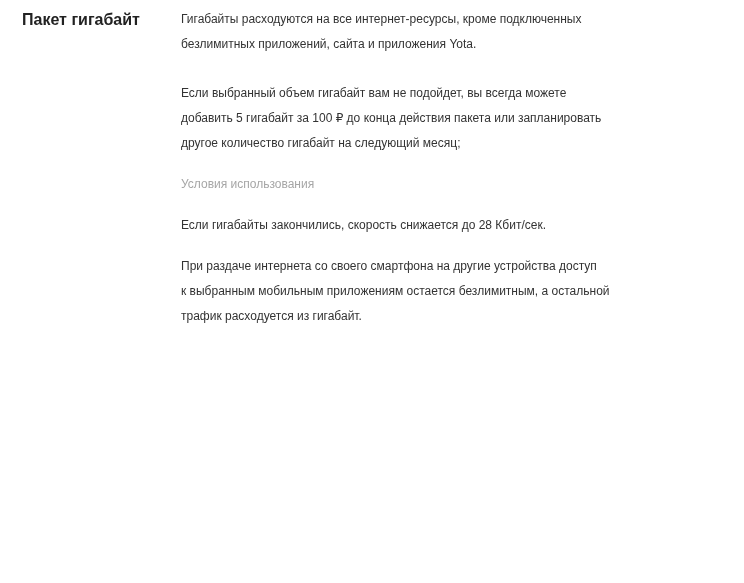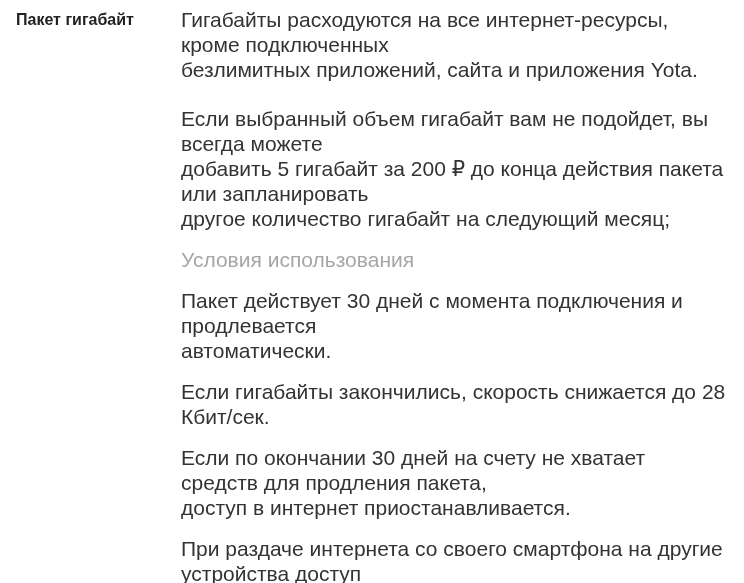--- a/index.html
+++ b/index.html
@@ -15,38 +15,38 @@
     overflow: hidden;
   }
   .page {
     display: flex;
     align-items: flex-start;
     padding-top: 7px;
     box-sizing: border-box;
   }
   .left-col {
     width: 181px;
-    padding-left: 16px;
+    padding-left: 22px;
     box-sizing: border-box;
     flex: 0 0 auto;
   }
   .heading {
     margin: 0;
     font-size: 16px;
     font-weight: 700;
     line-height: 25px;
     color: #222222;
   }
   .right-col {
     width: 545px;
     flex: 0 0 auto;
   }
   .para {
     margin: 0 0 16px 0;
-    font-size: 21px;
+    font-size: 12px;
     line-height: 25px;
     color: #333333;
     white-space: pre-line;
   }
   .para.first {
     margin-bottom: 24px;
   }
   .para.muted {
     color: #a6a6a6;
   }
@@ -55,25 +55,21 @@
 <body>
 
 <div class="page">
   <div class="left-col">
     <h2 class="heading">Пакет гигабайт</h2>
   </div>
   <div class="right-col">
     <p class="para first">Гигабайты расходуются на все интернет-ресурсы, кроме подключенных
 безлимитных приложений, сайта и приложения Yota.</p>
     <p class="para">Если выбранный объем гигабайт вам не подойдет, вы всегда можете
-добавить 5 гигабайт за 200 ₽ до конца действия пакета или запланировать
+добавить 5 гигабайт за 100 ₽ до конца действия пакета или запланировать
 другое количество гигабайт на следующий месяц;</p>
     <p class="para muted">Условия использования</p>
-    <p class="para">Пакет действует 30 дней с момента подключения и продлевается
-автоматически.</p>
     <p class="para">Если гигабайты закончились, скорость снижается до 28 Кбит/сек.</p>
-    <p class="para">Если по окончании 30 дней на счету не хватает средств для продления пакета,
-доступ в интернет приостанавливается.</p>
     <p class="para">При раздаче интернета со своего смартфона на другие устройства доступ
 к выбранным мобильным приложениям остается безлимитным, а остальной
 трафик расходуется из гигабайт.</p>
   </div>
 </div>
 
 </body></html>

